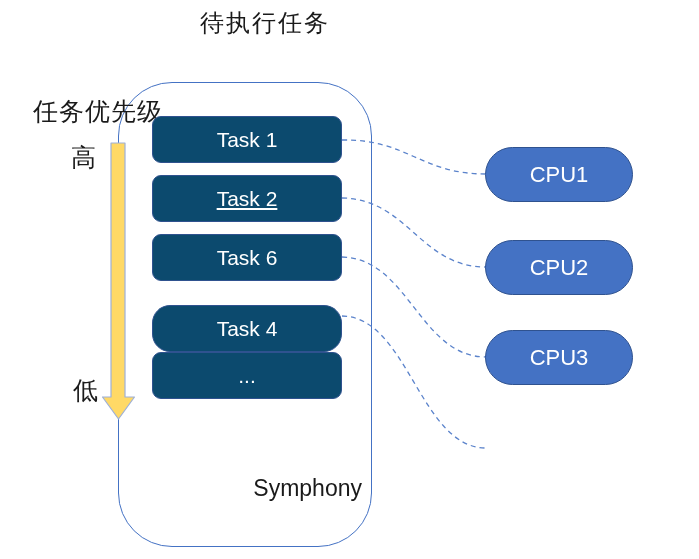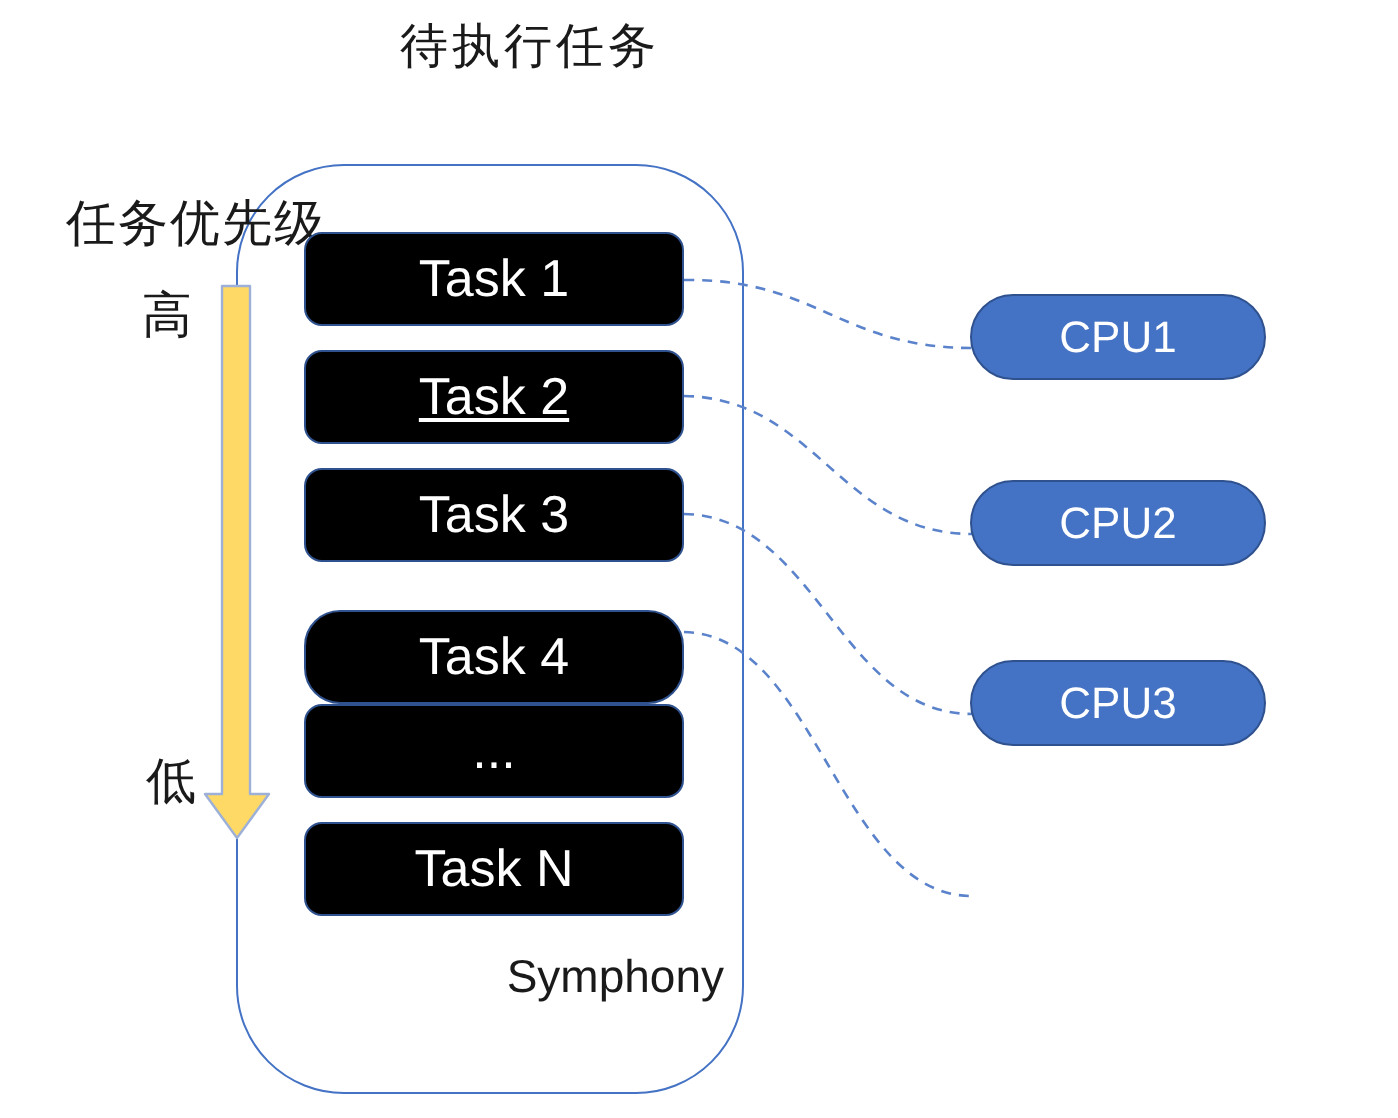--- a/index.html
+++ b/index.html
@@ -63,25 +63,25 @@
     left: 73px; top: 374px;
     font-size: 25px;
     color: #1a1a1a;
     z-index: 3;
   }
 
   .task-box {
     position: absolute;
     left: 152px;
     width: 190px; height: 47px;
-    background: #000000;
+    background: #0c4a6e;
     border: 1.5px solid #2F528F;
     border-radius: 9px;
     color: #ffffff;
-    font-size: 26px;
+    font-size: 21px;
     display: flex;
     align-items: center;
     justify-content: center;
     z-index: 3;
   }
   .task-1 { top: 116px; }
   .task-2 { top: 175px; text-decoration: underline; }
   .task-3 { top: 234px; }
   .task-4 { top: 305px; border-radius: 18px; }
   .task-5 { top: 352px; }
@@ -95,21 +95,21 @@
     color: #1a1a1a;
     z-index: 3;
     line-height: 28px;
   }
   .scheduler-caption .line1 { font-size: 23px; }
   .scheduler-caption .line2 { font-size: 25px; letter-spacing: 1px; }
 
   .cpu-pill {
     position: absolute;
     left: 485px;
-    width: 148px; height: 43px;
+    width: 148px; height: 55px;
     background: #4472C4;
     border: 1.5px solid #2F528F;
     border-radius: 28px;
     color: #ffffff;
     font-size: 22px;
     display: flex;
     align-items: center;
     justify-content: center;
     z-index: 3;
   }
@@ -136,24 +136,23 @@
     <path d="M342,257 C408,258 420,357 486,357" fill="none" stroke="#5B83CB" stroke-width="1.3" stroke-dasharray="5 4"></path>
     <path d="M342,316 C408,317 420,448 486,448" fill="none" stroke="#5B83CB" stroke-width="1.3" stroke-dasharray="5 4"></path>
   </svg>
 
   <div class="priority-axis-label">任务优先级</div>
   <div class="priority-high-label">高</div>
   <div class="priority-low-label">低</div>
 
   <div class="task-box task-1">Task 1</div>
   <div class="task-box task-2">Task 2</div>
-  <div class="task-box task-3">Task 3</div>
+  <div class="task-box task-3">Task 6</div>
   <div class="task-box task-4">Task 4</div>
   <div class="task-box task-5">...</div>
-  <div class="task-box task-6">Task N</div>
 
   <div class="scheduler-caption">
     <div class="line1">Symphony</div>
   </div>
 
   <div class="cpu-pill cpu-1">CPU1</div>
   <div class="cpu-pill cpu-2">CPU2</div>
   <div class="cpu-pill cpu-3">CPU3</div>
 
 </div>

